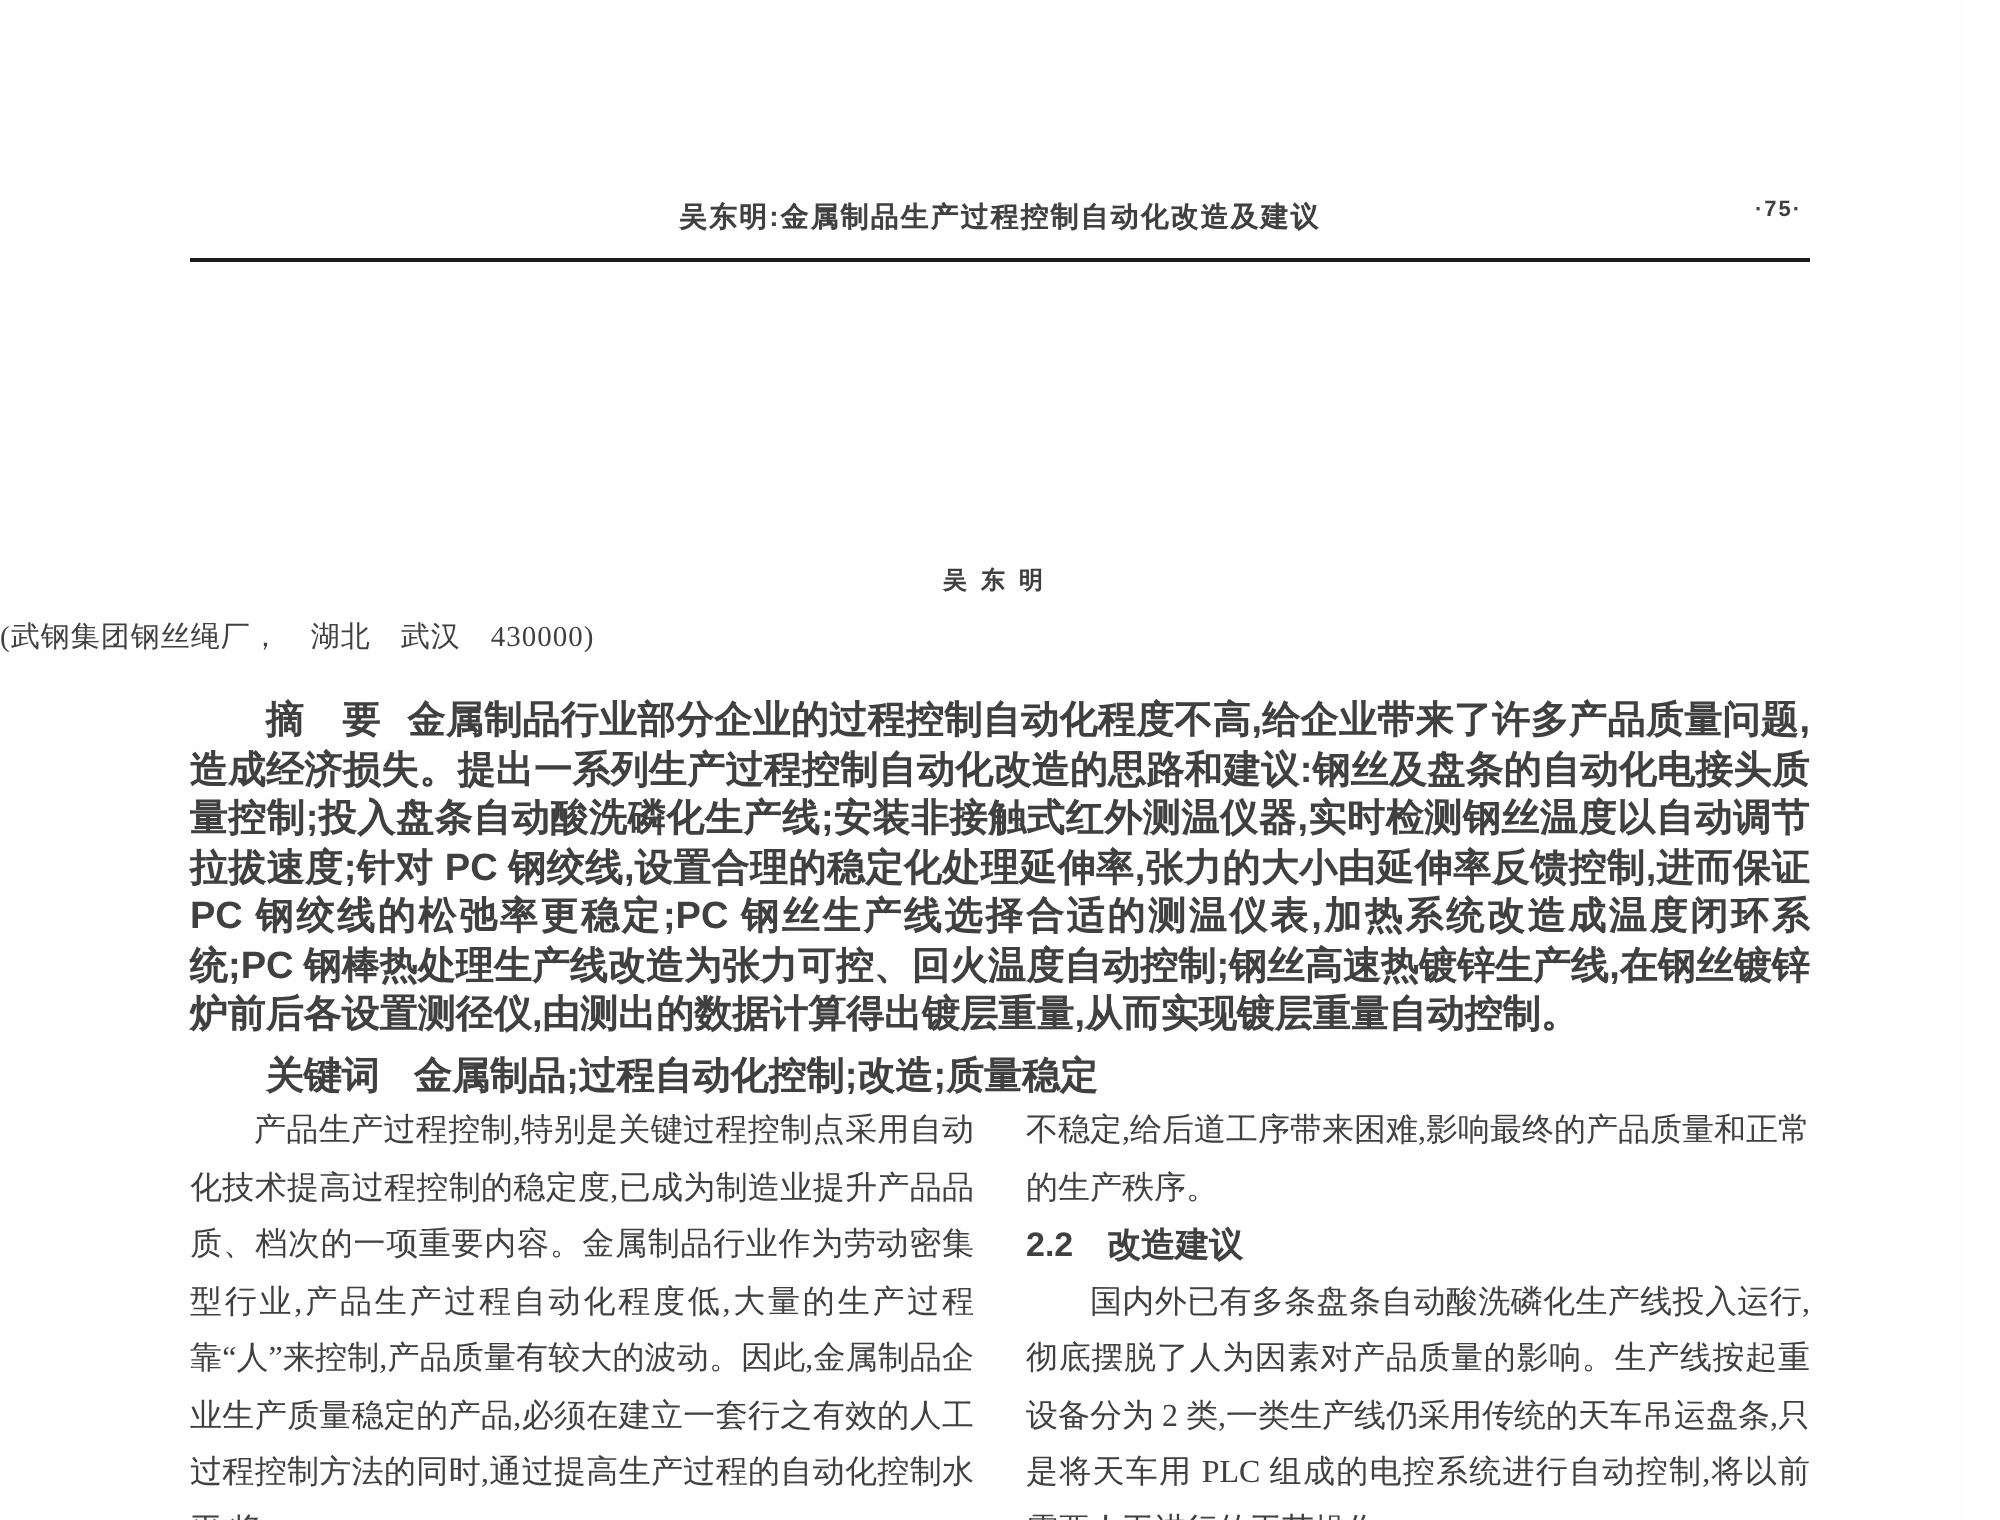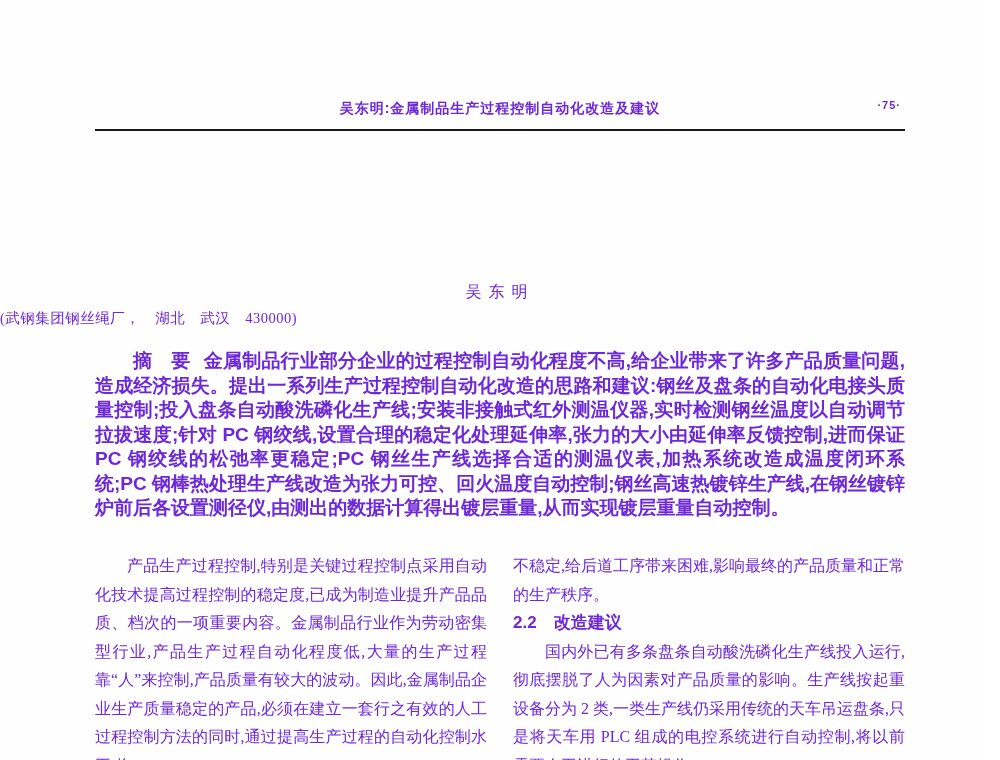--- a/index.html
+++ b/index.html
@@ -3,21 +3,21 @@
 <meta charset="utf-8">
 <style>
   * { margin:0; padding:0; box-sizing:border-box; }
   html, body { background:#ffffff; }
   .page {
     position:relative;
     width:983px;
     height:760px;
     background:#fefefe;
     overflow:hidden;
-    color:#6d28d9;
+    color:#404040;
     font-family:"Liberation Serif","DejaVu Serif",serif;
   }
   
   .running-header {
     position:absolute;
     top:100px; left:95px; width:810px;
     text-align:center;
     font-family:"Liberation Sans","DejaVu Sans",sans-serif;
     font-weight:bold;
     font-size:14px;
@@ -42,23 +42,23 @@
     text-align:center;
     font-family:"Liberation Sans","DejaVu Sans",sans-serif;
     font-size:28px;
     font-weight:bold;
     letter-spacing:2px;
   }
   .author {
     position:absolute;
     top:282px; left:0; width:1000px;
     text-align:center;
-    font-size:16px;
+    font-size:12px;
     letter-spacing:7px;
-    font-weight:normal;
+    font-weight:bold;
   }
   .affiliation {
     position:absolute;
     top:309px; left:0; width:1000px;
     text-align:left;
     font-size:14.5px;
     letter-spacing:0.5px;
   }
   
   .abstract-block {
@@ -109,20 +109,23 @@
 
 
   <div class="author">吴东明</div>
 
   <div class="affiliation">(武钢集团钢丝绳厂，　湖北　武汉　430000)</div>
 
   <div class="abstract-block">
     <p class="abstract-text">
       <span class="abs-label">摘　要</span><span>金属制品行业部分企业的过程控制自动化程度不高,给企业带来了许多产品质量问题,造成经济损失。提出一系列生产过程控制自动化改造的思路和建议:钢丝及盘条的自动化电接头质量控制;投入盘条自动酸洗磷化生产线;安装非接触式红外测温仪器,实时检测钢丝温度以自动调节拉拔速度;针对 PC 钢绞线,设置合理的稳定化处理延伸率,张力的大小由延伸率反馈控制,进而保证 PC 钢绞线的松弛率更稳定;PC 钢丝生产线选择合适的测温仪表,加热系统改造成温度闭环系统;PC 钢棒热处理生产线改造为张力可控、回火温度自动控制;钢丝高速热镀锌生产线,在钢丝镀锌炉前后各设置测径仪,由测出的数据计算得出镀层重量,从而实现镀层重量自动控制。</span>
     </p>
+    <p class="keywords">
+      <span class="kw-label">关键词</span><span>金属制品;过程自动化控制;改造;质量稳定</span>
+    </p>
   </div>
 
   <div class="columns">
     <div class="col">
       <p class="body-p indent">产品生产过程控制,特别是关键过程控制点采用自动化技术提高过程控制的稳定度,已成为制造业提升产品品质、档次的一项重要内容。金属制品行业作为劳动密集型行业,产品生产过程自动化程度低,大量的生产过程靠“人”来控制,产品质量有较大的波动。因此,金属制品企业生产质量稳定的产品,必须在建立一套行之有效的人工过程控制方法的同时,通过提高生产过程的自动化控制水平,将</p>
     </div>
     <div class="col">
       <p class="body-p">不稳定,给后道工序带来困难,影响最终的产品质量和正常的生产秩序。</p>
       <p class="body-p section-heading">2.2　改造建议</p>
       <p class="body-p indent">国内外已有多条盘条自动酸洗磷化生产线投入运行,彻底摆脱了人为因素对产品质量的影响。生产线按起重设备分为 2 类,一类生产线仍采用传统的天车吊运盘条,只是将天车用 PLC 组成的电控系统进行自动控制,将以前需要人工进行的工艺操作</p>

